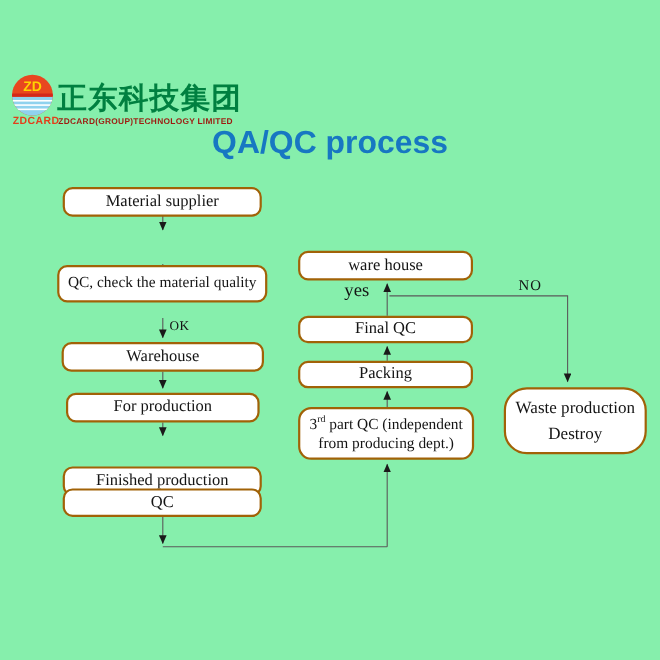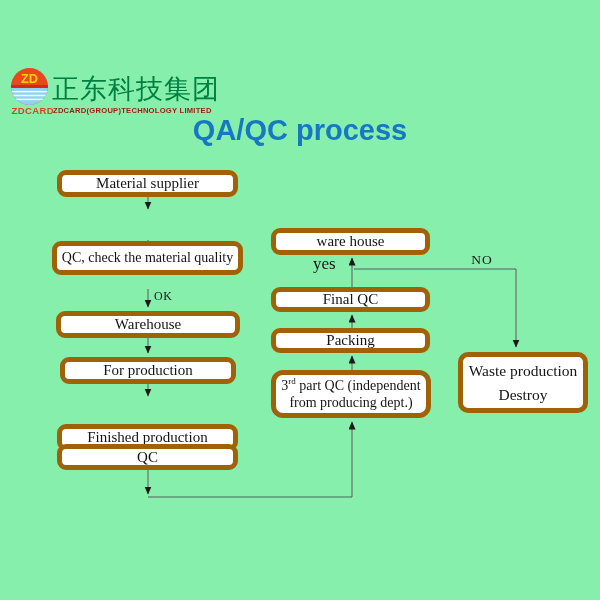--- a/index.html
+++ b/index.html
@@ -3,31 +3,31 @@
 <meta charset="utf-8">
 <style>
   html,body{margin:0;padding:0;background:#fff;}
   .canvas{position:relative;width:600px;height:600px;background:#86efac;overflow:hidden;
           font-family:"Liberation Serif","DejaVu Serif",serif;}
   
   .logo-circle{position:absolute;left:10px;top:67px;width:39px;height:39px;}
   .zdcard-label{position:absolute;left:4px;top:105px;width:50px;text-align:right;
                 font-family:"Liberation Sans","DejaVu Sans",sans-serif;font-weight:bold;
                 font-size:9.5px;color:#e2401b;letter-spacing:.4px;}
-  .company-cn{position:absolute;left:52px;top:74px;font-weight:normal;font-size:27px;
+  .company-cn{position:absolute;left:52px;top:74px;font-weight:bold;font-size:27px;
               line-height:30px;color:#008040;letter-spacing:1px;
               font-family:"Liberation Sans","DejaVu Sans",sans-serif;}
   .company-en{position:absolute;left:53px;top:106px;font-weight:bold;font-size:7.6px;
               color:#9e1a10;letter-spacing:.25px;
               font-family:"Liberation Sans","DejaVu Sans",sans-serif;}
   .page-title{position:absolute;left:150px;top:114px;width:300px;text-align:center;
               font-family:"Liberation Sans","DejaVu Sans",sans-serif;font-weight:bold;
               font-size:29px;color:#1777c2;}
   
-  .box{position:absolute;box-sizing:border-box;border:5px solid #a16207;border-radius:9px;
+  .box{position:absolute;box-sizing:border-box;border:2px solid #a16207;border-radius:9px;
        background:#fff;display:flex;flex-direction:column;align-items:center;justify-content:center;
        font-size:15px;color:#141414;text-align:center;line-height:1.25;}
   .box.small{font-size:14px;}
   .box.multi{border-radius:12px;font-size:14px;}
   sup{font-size:9px;}
   
   .wires{position:absolute;left:0;top:0;width:600px;height:600px;pointer-events:none;}
   
   .edge-label{position:absolute;color:#141414;}
   .lbl-ok{left:154px;top:289px;font-size:12px;letter-spacing:.5px;}
@@ -98,21 +98,21 @@
   <div class="box" style="left:57px;top:444px;width:181px;height:26px;">QC</div>
 
   <div class="box" style="left:271px;top:228px;width:159px;height:27px;">ware house</div>
   <div class="box" style="left:271px;top:287px;width:159px;height:25px;">Final QC</div>
   <div class="box" style="left:271px;top:328px;width:159px;height:25px;">Packing</div>
   <div class="box multi" style="left:271px;top:370px;width:160px;height:48px;">
     <div><span>3</span><sup>rd</sup><span> part QC (independent</span></div>
     <div>from producing dept.)</div>
   </div>
 
-  <div class="box" style="left:458px;top:352px;width:130px;height:61px;border-radius:10px;font-size:15.5px;line-height:1.5;">
+  <div class="box" style="left:458px;top:352px;width:130px;height:61px;border-radius:21px;font-size:15.5px;line-height:1.5;">
     <div>Waste production</div>
     <div>Destroy</div>
   </div>
 
   <div class="edge-label lbl-ok">OK</div>
   <div class="edge-label lbl-yes">yes</div>
   <div class="edge-label lbl-no">NO</div>
 
 </div>
 

